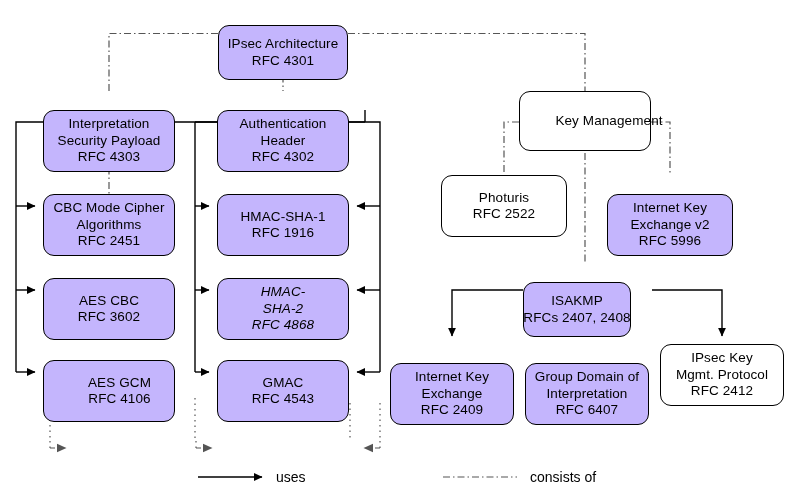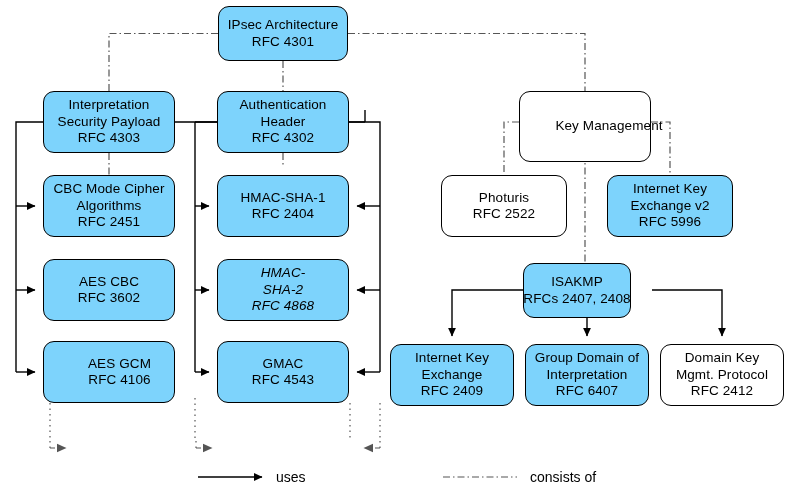--- a/index.html
+++ b/index.html
@@ -35,21 +35,21 @@
     flex-direction: column;
     align-items: center;
     justify-content: center;
     text-align: center;
     font-size: 13.5px;
     line-height: 16.5px;
     color: #000000;
     letter-spacing: 0.1px;
     background: #ffffff;
   }
-  .node.filled { background: #7dd3fc; }
+  .node.filled { background: #c4b5fd; margin-top: 19px; }
   .node.plain  { background: #ffffff; }
   .node .line { display: block; white-space: nowrap; }
   .legend-item {
     position: absolute;
     font-size: 14px;
     color: #000000;
     white-space: nowrap;
   }
 </style>
 </head>
@@ -144,33 +144,33 @@
     <span class="line">Security Payload</span>
     <span class="line">RFC 4303</span>
   </div>
 
   <div class="node filled" style="left:217px; top:91px; width:132px; height:62px;">
     <span class="line">Authentication</span>
     <span class="line">Header</span>
     <span class="line">RFC 4302</span>
   </div>
 
-  <div class="node plain" style="left:519px; top:91px; width:132px; height:71px;padding-left:48px;">
+  <div class="node plain" style="left:519px; top:91px; width:132px; height:60px;padding-left:48px;">
     <span class="line">Key Management</span>
   </div>
 
   <div class="node filled" style="left:43px; top:175px; width:132px; height:62px;">
     <span class="line">CBC Mode Cipher</span>
     <span class="line">Algorithms</span>
     <span class="line">RFC 2451</span>
   </div>
 
   <div class="node filled" style="left:217px; top:175px; width:132px; height:62px;">
     <span class="line">HMAC-SHA-1</span>
-    <span class="line">RFC 2404</span>
+    <span class="line">RFC 1916</span>
   </div>
 
   <div class="node plain" style="left:441px; top:175px; width:126px; height:62px;">
     <span class="line">Photuris</span>
     <span class="line">RFC 2522</span>
   </div>
 
   <div class="node filled" style="left:607px; top:175px; width:126px; height:62px;">
     <span class="line">Internet Key</span>
     <span class="line">Exchange v2</span>
@@ -209,21 +209,21 @@
     <span class="line">RFC 2409</span>
   </div>
 
   <div class="node filled" style="left:525px; top:344px; width:124px; height:62px;">
     <span class="line">Group Domain of</span>
     <span class="line">Interpretation</span>
     <span class="line">RFC 6407</span>
   </div>
 
   <div class="node plain" style="left:660px; top:344px; width:124px; height:62px;">
-    <span class="line">Domain Key</span>
+    <span class="line">IPsec Key</span>
     <span class="line">Mgmt. Protocol</span>
     <span class="line">RFC 2412</span>
   </div>
 
   <div class="legend-item" style="left:276px; top:469px;">uses</div>
   <div class="legend-item" style="left:530px; top:469px;">consists of</div>
 
 </div>
 
 </body></html>

